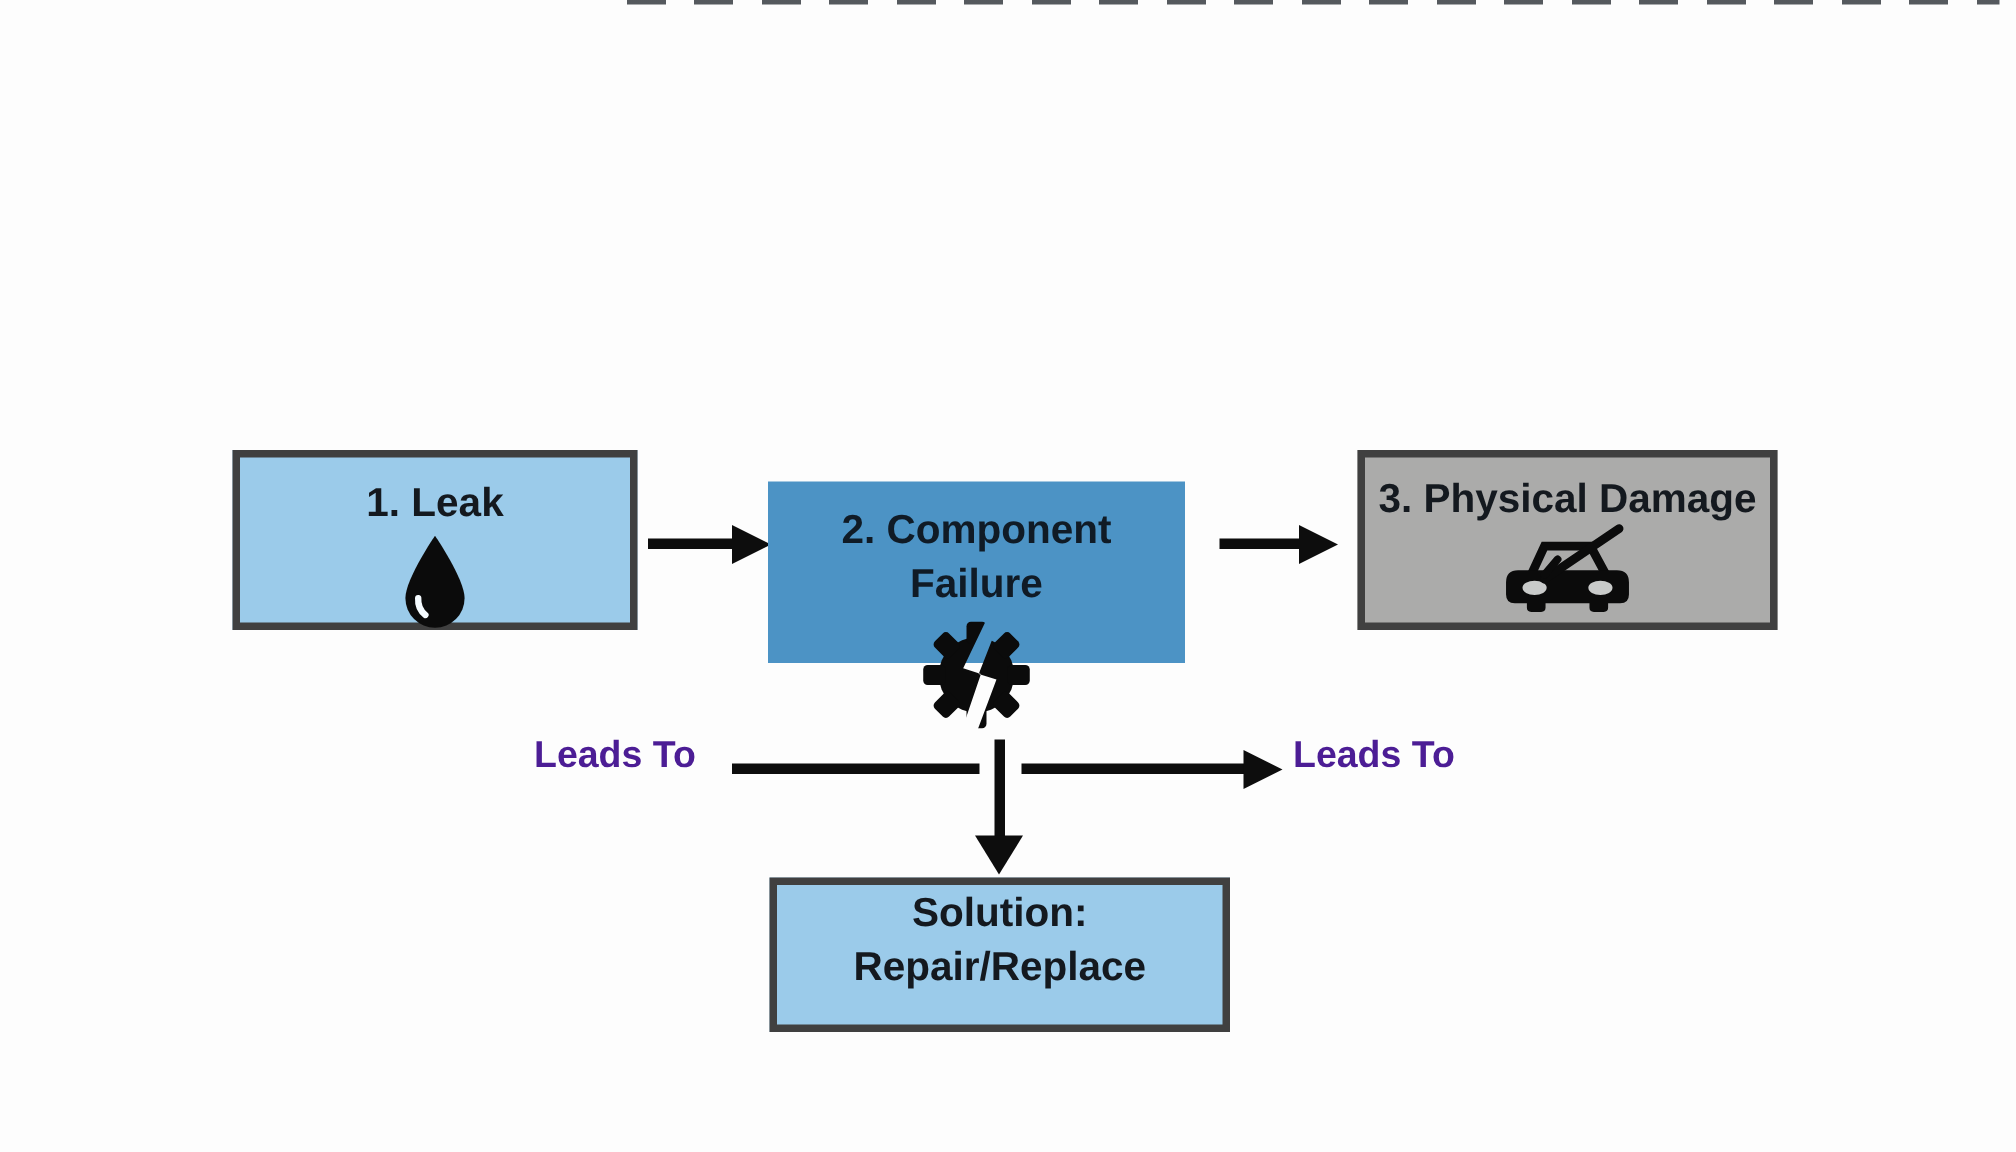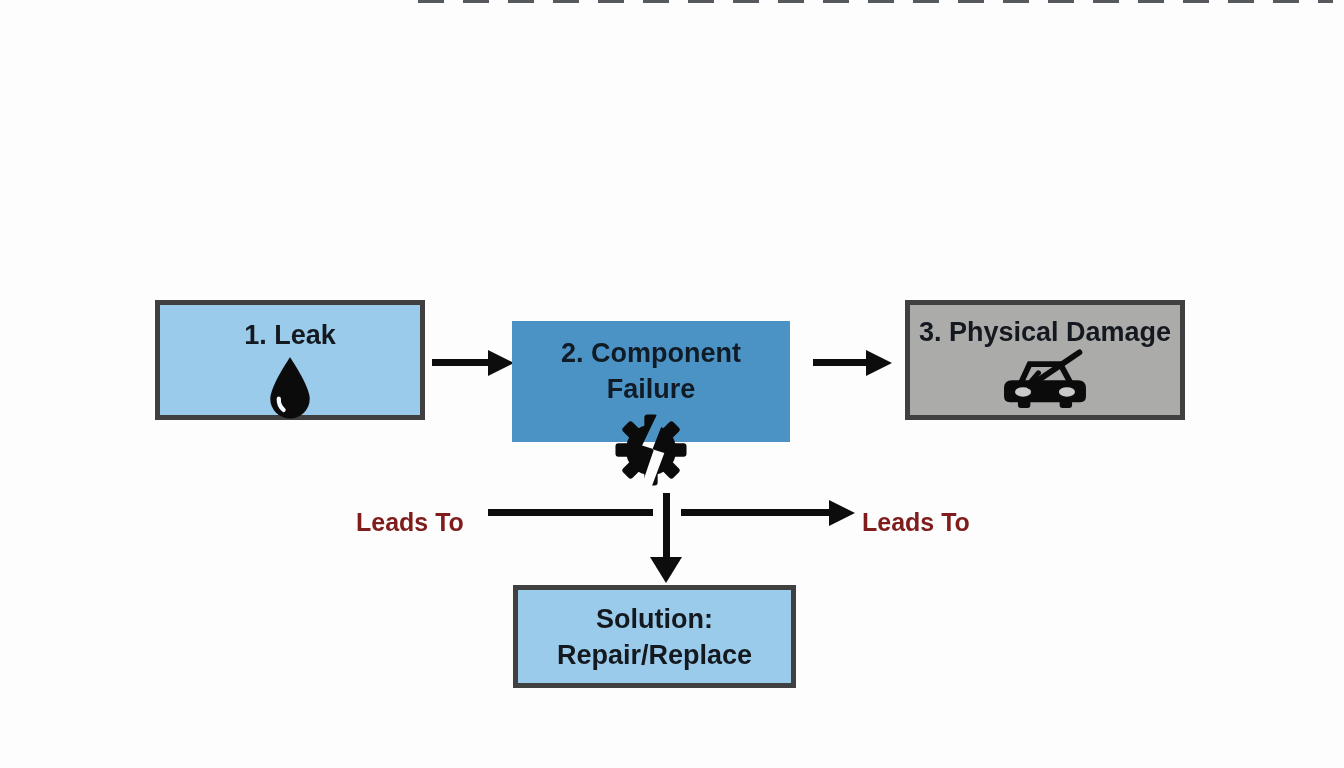--- a/index.html
+++ b/index.html
@@ -15,41 +15,41 @@
 
   .node { position:absolute; display:flex; flex-direction:column; align-items:center; }
   .node .label { font-weight:bold; font-size:27px; color:#14191f; text-align:center; line-height:36px; }
 
   .bordered { border:5px solid #404040; }
 
   .node-leak     { left:155px; top:300px; width:270px; height:120px; padding-top:12px; }
   .node-comp     { left:512px; top:298px; width:278px; height:121px; padding-top:14px; overflow:visible;margin-top:23px; }
   .node-comp .label { width:205px; color:#101b26; }
   .node-damage   { left:905px; top:300px; width:280px; height:120px; padding-top:9px; }
-  .node-solution { left:513px; top:585px; width:283px; height:103px; justify-content:center; }
+  .node-solution { left:513px; top:585px; width:307px; height:103px; }
   .node-solution .label { width:252px; }
 
   .droplet-wrap { margin-top:2px; }
   .gear-wrap { position:absolute; left:50%; transform:translateX(-50%); bottom:-47px; line-height:0; }
   .car-wrap { margin-top:-2px; line-height:0; }
 
   .hline, .vline { position:absolute; background:#0d0d0d; }
   .hline { height:7px; }
   .vline { width:7px; }
   .head-right { position:absolute; width:0; height:0;
     border-top:13px solid transparent; border-bottom:13px solid transparent; border-left:26px solid #0d0d0d; }
   .head-down { position:absolute; width:0; height:0;
     border-left:16px solid transparent; border-right:16px solid transparent; border-top:26px solid #0d0d0d; }
 
   .a1-line { left:432px; top:359px; width:58px; }
   .a1-head { left:488px; top:350px; }
   .a2-line { left:813px; top:359px; width:55px; }
   .a2-head { left:866px; top:350px; }
 
-  .leads-label { position:absolute; top:508px; font-size:25px; font-weight:bold; color:#7f1d1d; }
+  .leads-label { position:absolute; top:489px; font-size:25px; font-weight:bold; color:#4c1d95; }
   .leads-left  { left:356px; }
   .leads-right { left:862px; }
   .lead-line-left  { left:488px; top:509px; width:165px; }
   .lead-line-right { left:681px; top:509px; width:150px; }
   .lead-head-right { left:829px; top:500px; }
   .v-to-solution { left:663px; top:493px; height:66px; }
   .v-head { left:650px; top:557px; }
 </style>
 </head>
 <body>

